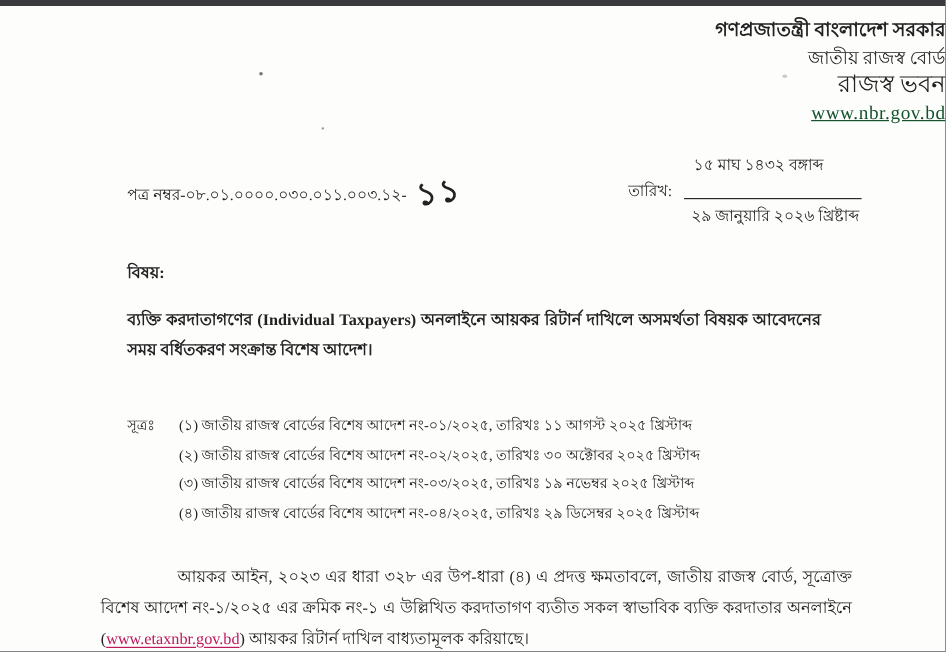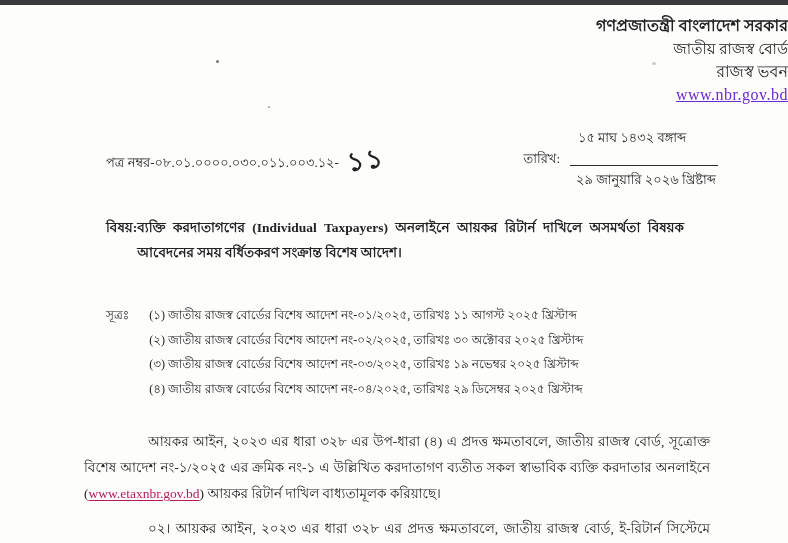--- a/index.html
+++ b/index.html
@@ -17,27 +17,27 @@
     width:788px;height:5px;
     background:#3a3a3c;
   }
   
   .letterhead{
     padding-top:14px;
     text-align:right;
   }
   .lh-line1{font-size:16px;font-weight:600;line-height:24px;}
   .lh-line2{font-size:15px;line-height:23px;}
-  .lh-line3{font-size:16px;line-height:21px;}
+  .lh-line3{font-size:20px;line-height:21px;}
   .lh-site{
     display:inline-block;
     margin-top:4px;
     font-size:16px;
     letter-spacing:0.5px;
-    color:#6d28d9;
+    color:#14532d;
     text-decoration:underline;
     font-family:"Liberation Serif", serif;
   }
   
   .memo-row{
     margin:24px 70px 0 106px;
     display:flex;
     justify-content:space-between;
     align-items:center;
     font-size:13px;
@@ -68,24 +68,25 @@
     text-align:center;
     font-size:14.5px;
     font-weight:bold;
     text-decoration:underline;
     text-underline-offset:3px;
   }
   
   .subject-row{
     display:flex;
     margin:24px 104px 0 106px;
-    gap:0;
+    gap:14px;
     font-weight:bold;
     font-size:13.5px;
     line-height:25px;
+    flex-direction:column;
   }
   .subject-label{flex:0 0 auto;}
   .subject-text{margin:0;text-align:justify;}
   
   .refs-row{
     display:flex;
     margin:38px 60px 0 106px;
     gap:20px;
     font-size:12px;
     line-height:24.5px;

